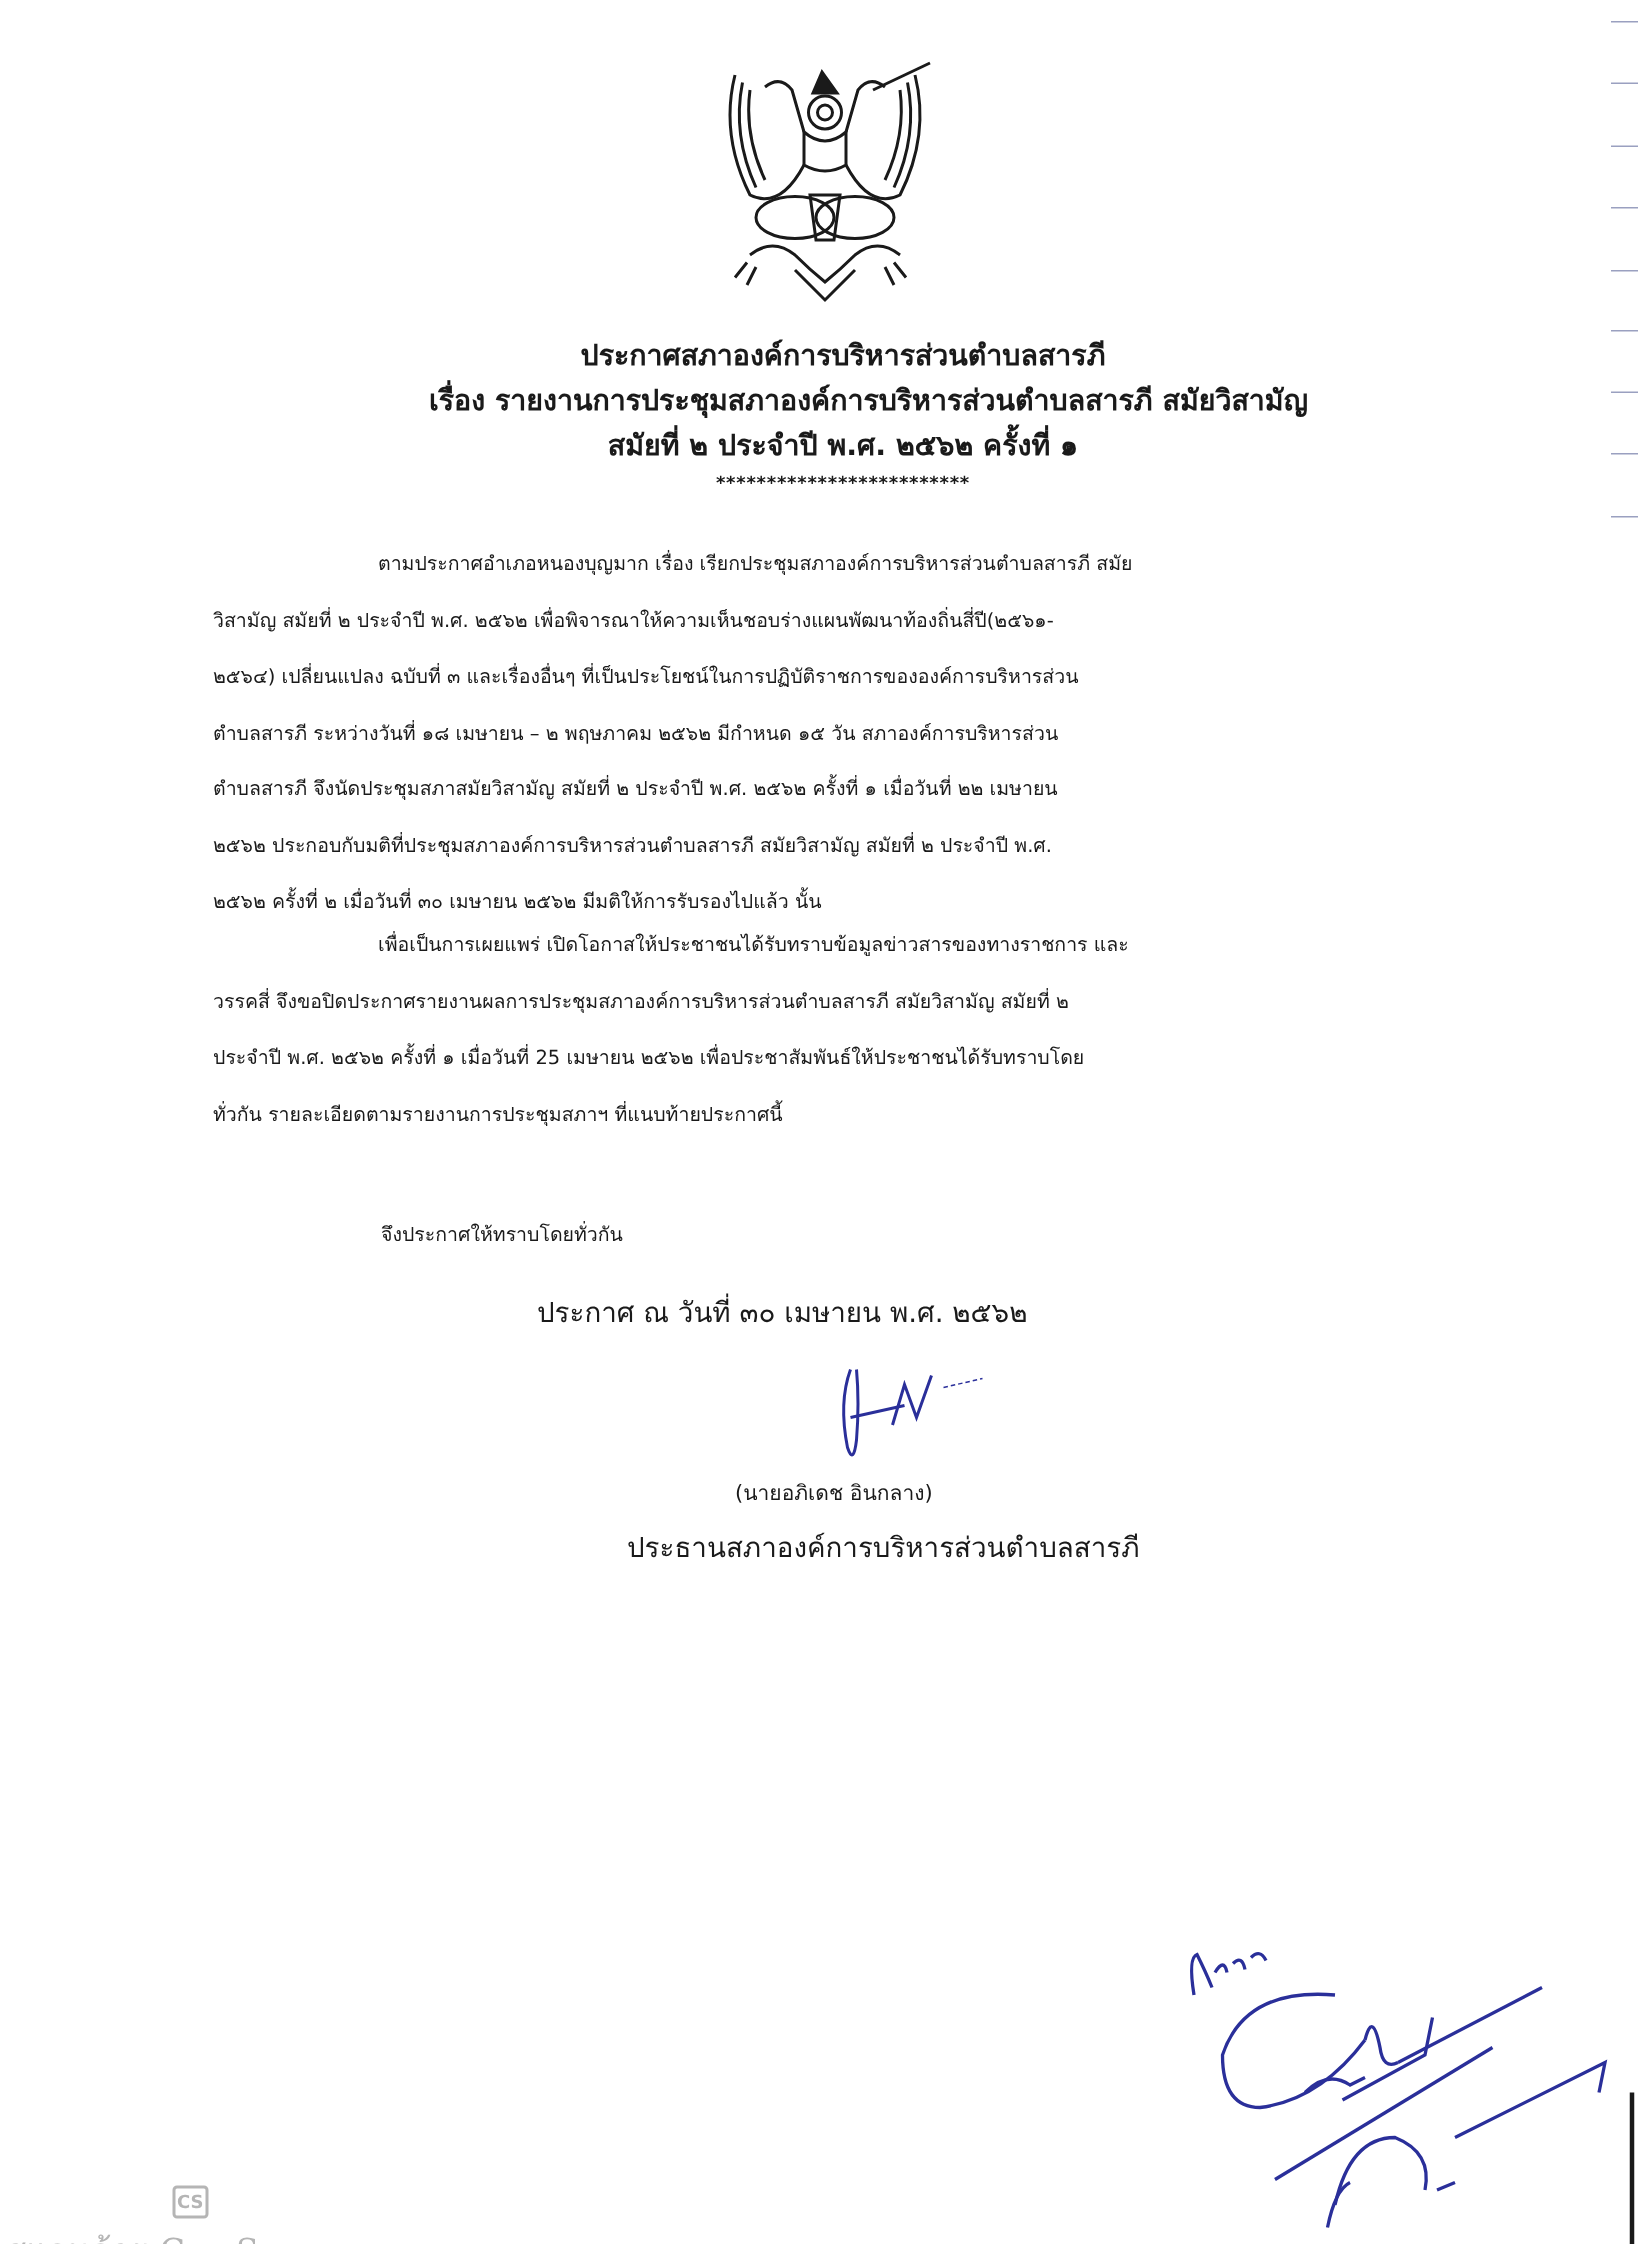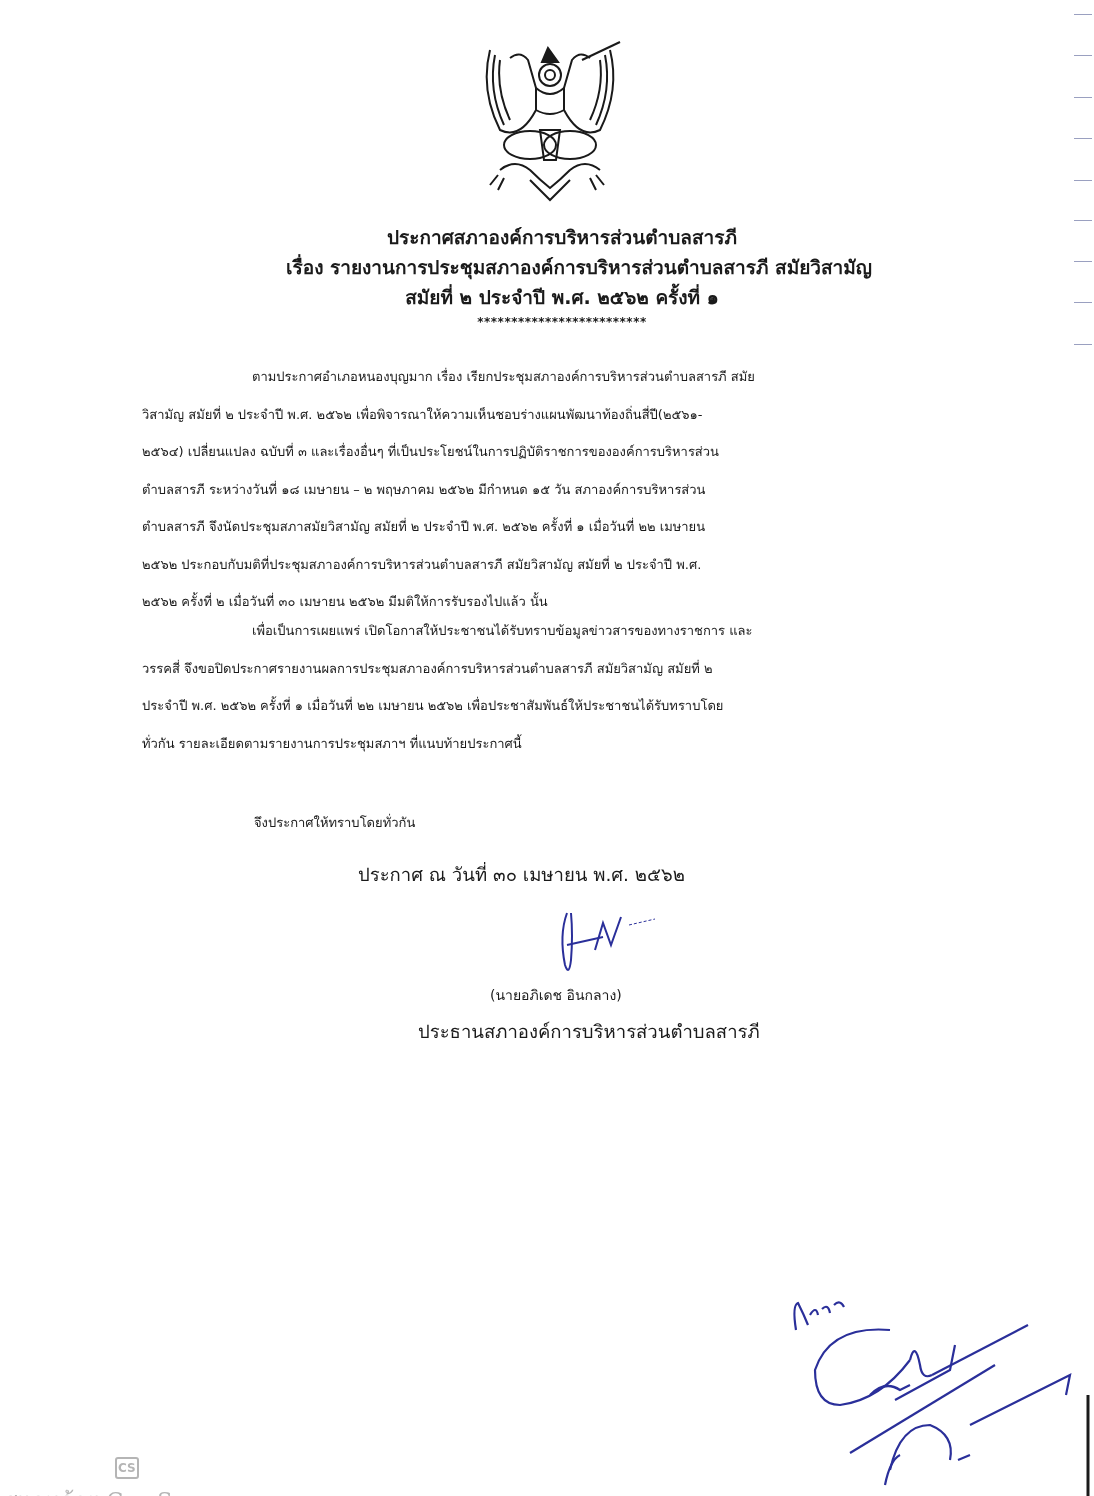--- a/index.html
+++ b/index.html
@@ -73,21 +73,21 @@
     <span class="line">๒๕๖๔) เปลี่ยนแปลง ฉบับที่ ๓ และเรื่องอื่นๆ ที่เป็นประโยชน์ในการปฏิบัติราชการขององค์การบริหารส่วน</span>
     <span class="line">ตำบลสารภี ระหว่างวันที่  ๑๘ เมษายน – ๒ พฤษภาคม ๒๕๖๒ มีกำหนด ๑๕ วัน  สภาองค์การบริหารส่วน</span>
     <span class="line">ตำบลสารภี  จึงนัดประชุมสภาสมัยวิสามัญ สมัยที่ ๒ ประจำปี พ.ศ. ๒๕๖๒ ครั้งที่ ๑ เมื่อวันที่ ๒๒ เมษายน</span>
     <span class="line">๒๕๖๒ ประกอบกับมติที่ประชุมสภาองค์การบริหารส่วนตำบลสารภี สมัยวิสามัญ สมัยที่ ๒ ประจำปี พ.ศ.</span>
     <span class="line">๒๕๖๒  ครั้งที่ ๒ เมื่อวันที่  ๓๐ เมษายน  ๒๕๖๒  มีมติให้การรับรองไปแล้ว นั้น</span>
   </div>
 
   <div class="para p2">
     <span class="line indent">เพื่อเป็นการเผยแพร่ เปิดโอกาสให้ประชาชนได้รับทราบข้อมูลข่าวสารของทางราชการ และ</span>
     <span class="line">วรรคสี่ จึงขอปิดประกาศรายงานผลการประชุมสภาองค์การบริหารส่วนตำบลสารภี สมัยวิสามัญ สมัยที่ ๒</span>
-    <span class="line">ประจำปี พ.ศ. ๒๕๖๒ ครั้งที่ ๑  เมื่อวันที่ ๒๒ เมษายน ๒๕๖๒  เพื่อประชาสัมพันธ์ให้ประชาชนได้รับทราบโดย</span>
+    <span class="line">ประจำปี พ.ศ. ๒๕๖๒ ครั้งที่ ๑  เมื่อวันที่ 25 เมษายน ๒๕๖๒  เพื่อประชาสัมพันธ์ให้ประชาชนได้รับทราบโดย</span>
     <span class="line">ทั่วกัน รายละเอียดตามรายงานการประชุมสภาฯ ที่แนบท้ายประกาศนี้</span>
   </div>
 
   <div class="closing">จึงประกาศให้ทราบโดยทั่วกัน</div>
   <div class="dateline">ประกาศ  ณ  วันที่   ๓๐  เมษายน   พ.ศ. ๒๕๖๒</div>
 
   <svg class="sig-area" viewBox="0 0 120 75">
     <g fill="none" stroke="#2a2f9a" stroke-width="2">
       <path d="M22 8 Q14 30 20 60 Q24 72 26 55 Q28 30 26 8"></path>
       <path d="M22 40 Q40 36 58 32"></path>

